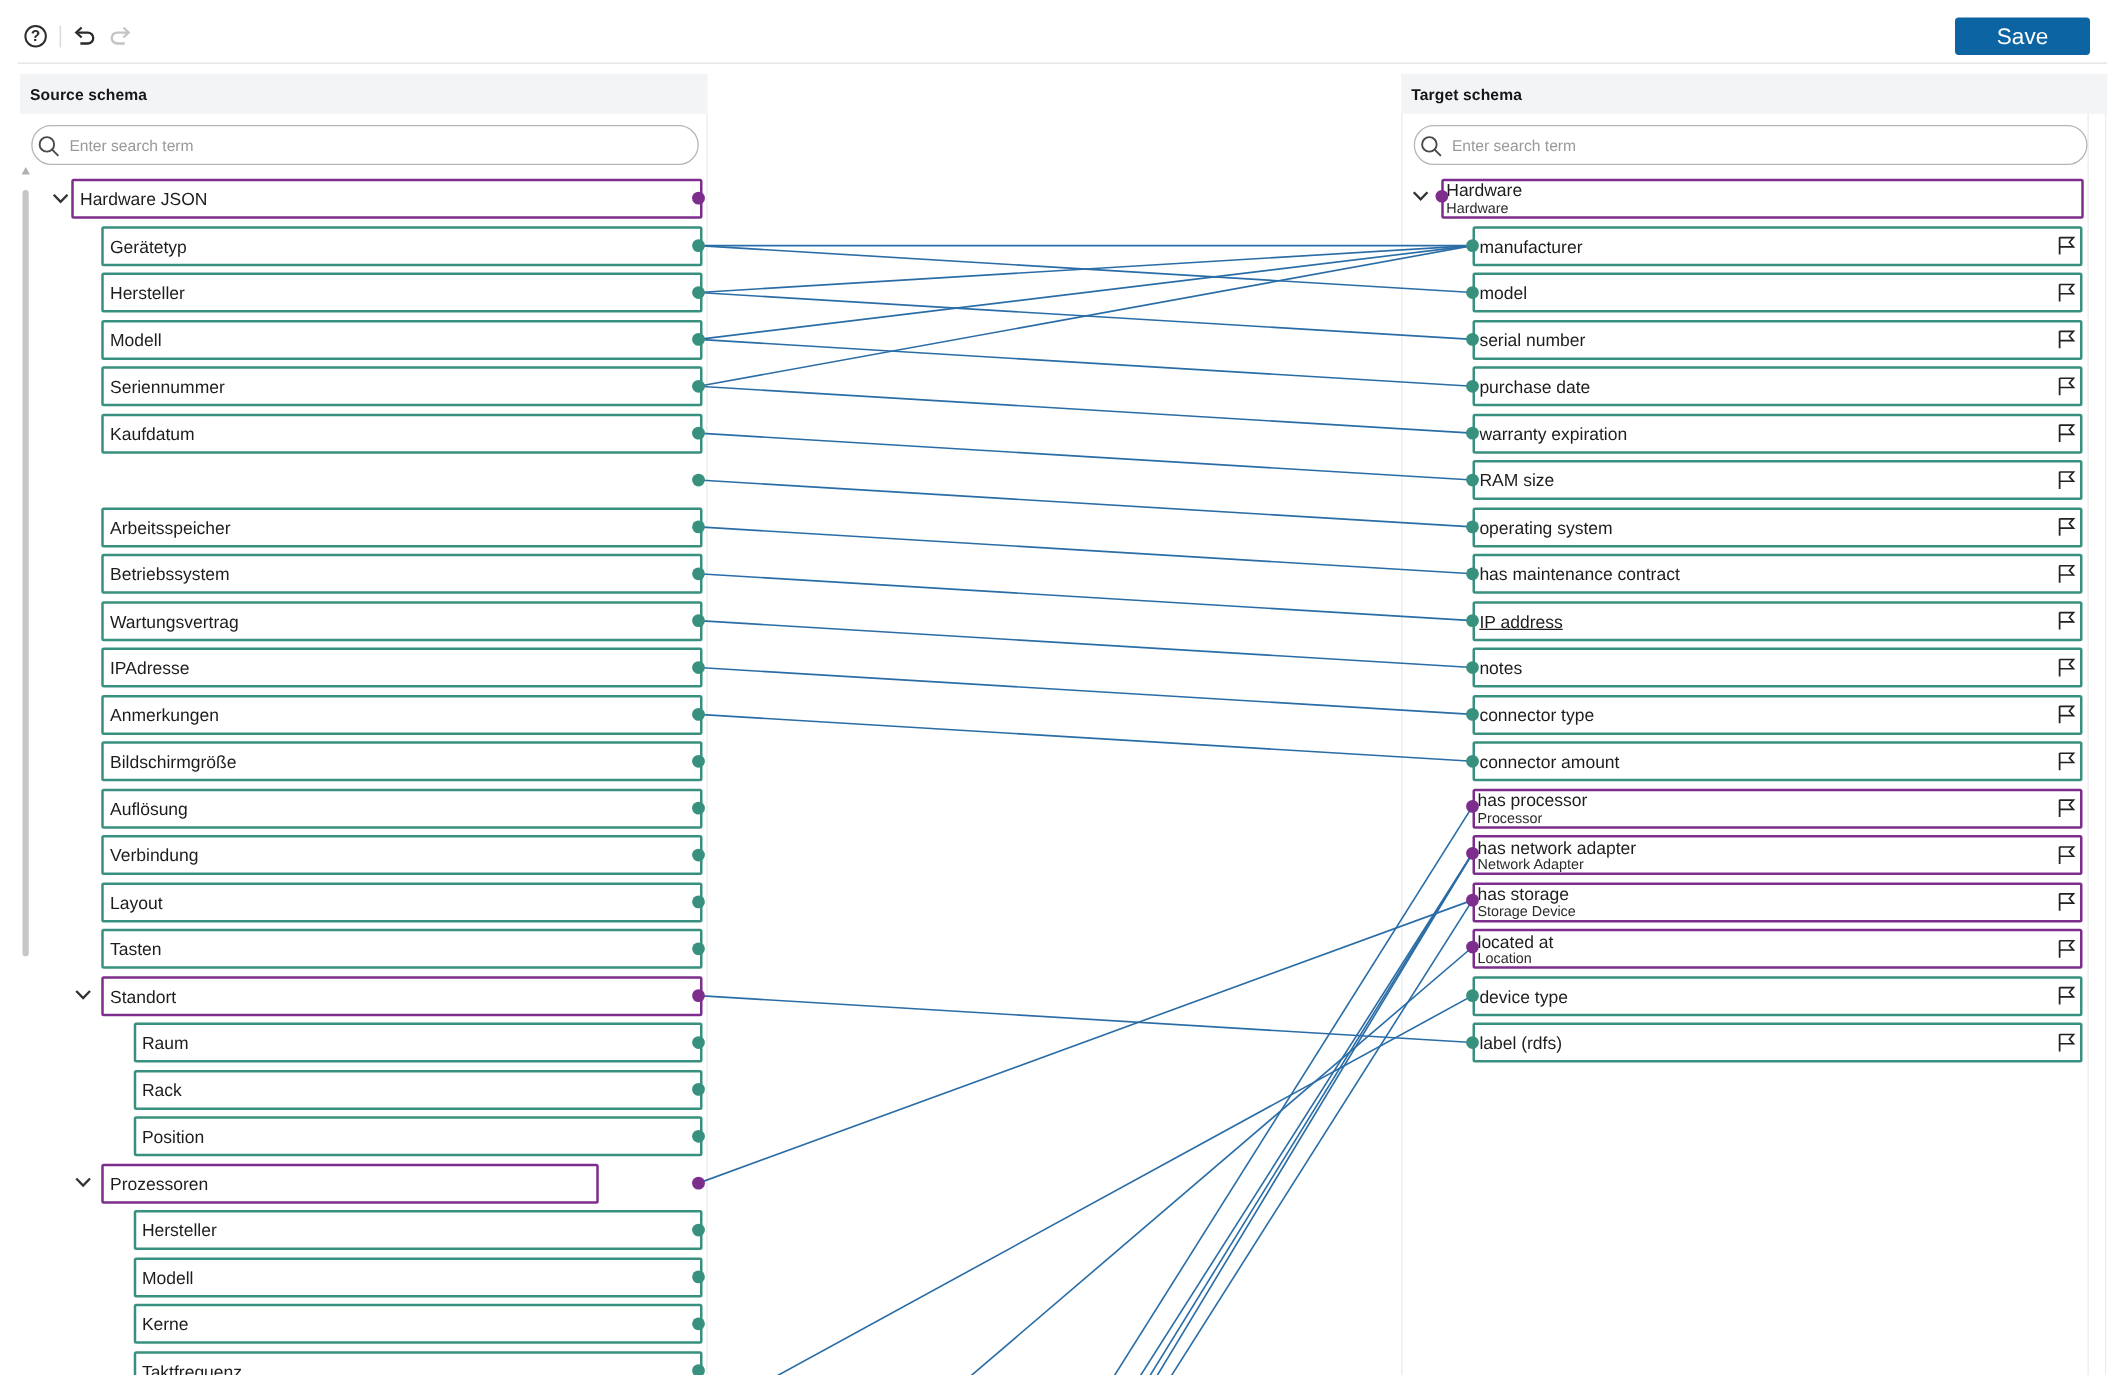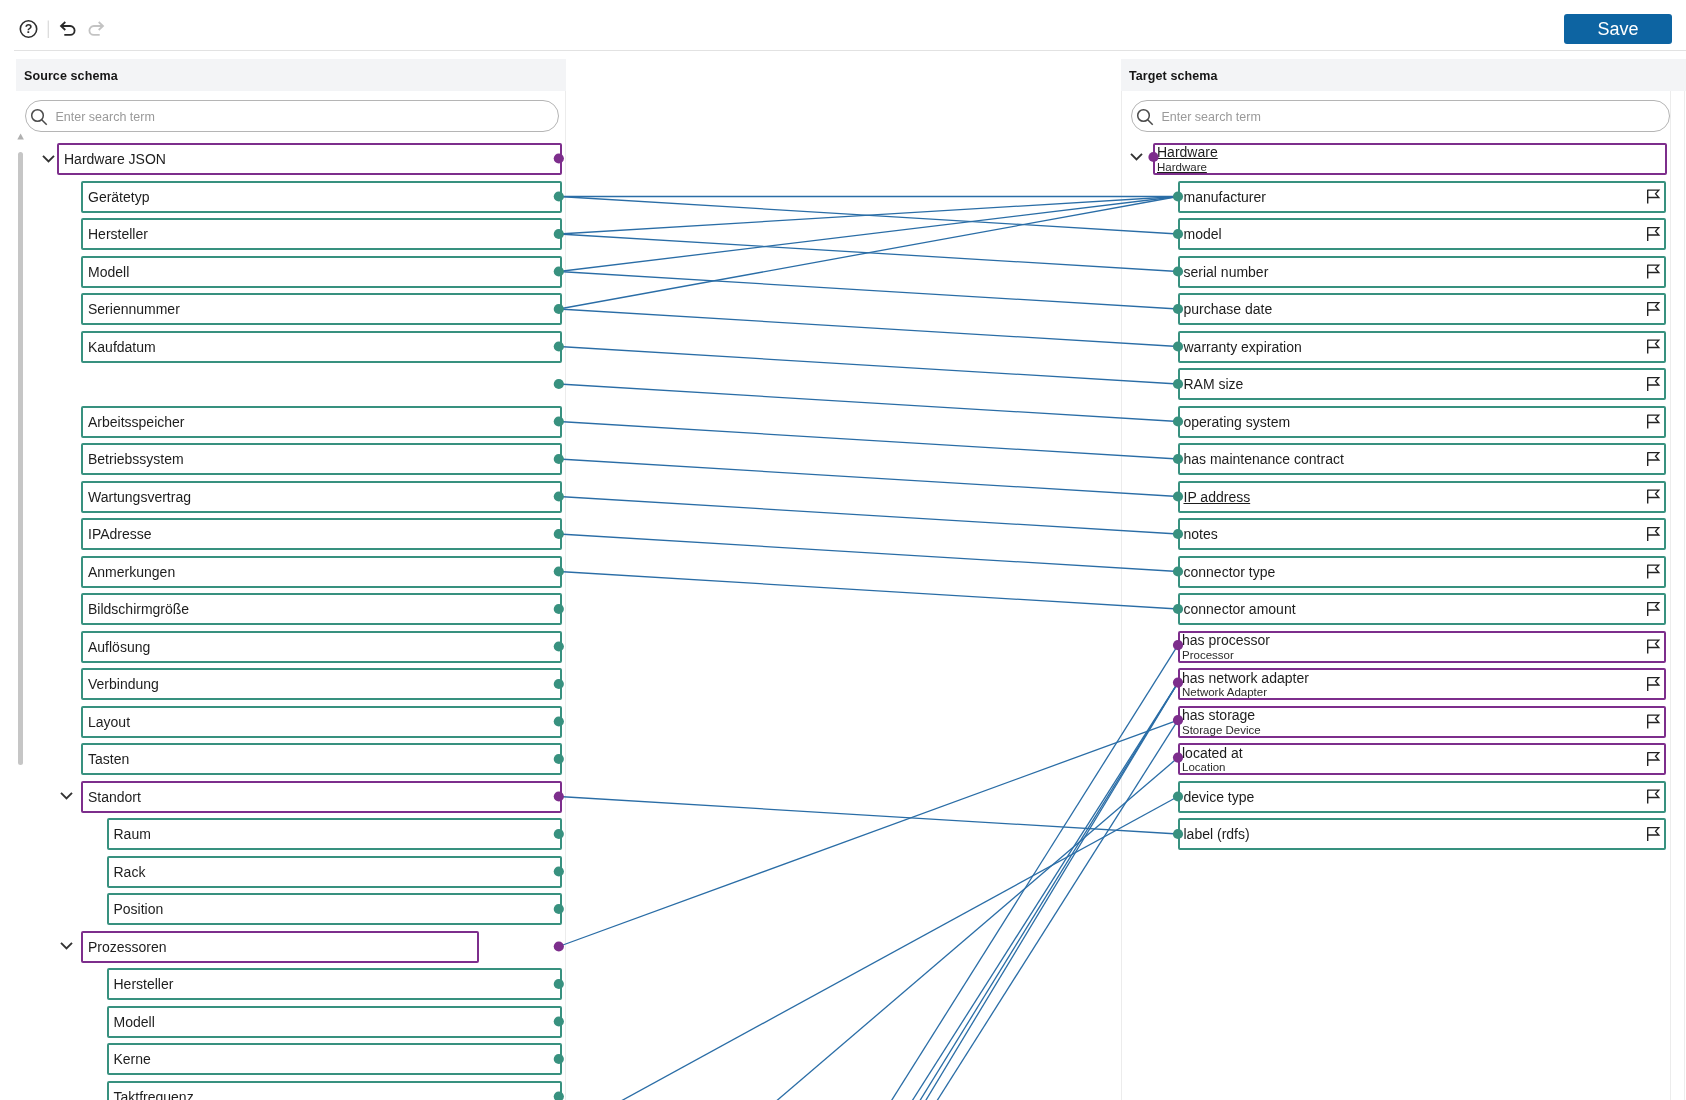--- a/index.html
+++ b/index.html
@@ -63,21 +63,21 @@
       </svg>
       <span class="ph">Enter search term</span>
     </div>
 <svg class="abs" style="left:14px;top:130px;" width="20" height="14" viewBox="0 0 20 14">
       <path d="M 6.6,3.5 L 9.9,9.5 L 3.3,9.5 Z" fill="#b0b0b0"></path>
     </svg>
 <div class="thumb" style="top:152px; height:613px;"></div>
 <div class="box purple abs" style="left:57px; top:143px; width:504.5px;">
       <span class="lbl">Hardware JSON</span>
     </div>
-<div class="box purple box2 abs" style="left:1152.5px; top:142.5px; width:514.5px;text-decoration:underline;">
+<div class="box purple box2 abs" style="left:1152.5px; top:142.5px; width:514.5px;">
       <div class="l1">Hardware</div>
       <div class="l2">Hardware</div>
     </div>
 <svg class="abs" style="left:41.5px;top:153.6px;" width="13" height="11" viewBox="0 0 13 11">
       <path d="M 1,1.8 L 6.5,7.4 L 12,1.8" fill="none" stroke="#333" stroke-width="1.9"></path>
     </svg>
 <svg class="abs" style="left:1129.5px;top:152.1px;" width="13" height="11" viewBox="0 0 13 11">
       <path d="M 1,1.8 L 6.5,7.4 L 12,1.8" fill="none" stroke="#333" stroke-width="1.9"></path>
     </svg>
 <div class="box abs" style="left:81px; top:180.5px; width:480.5px;">

